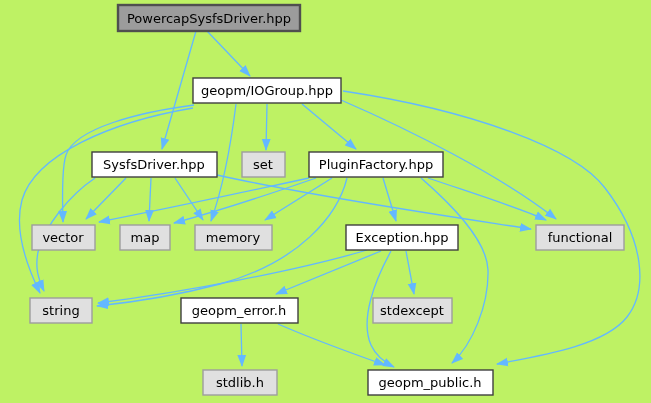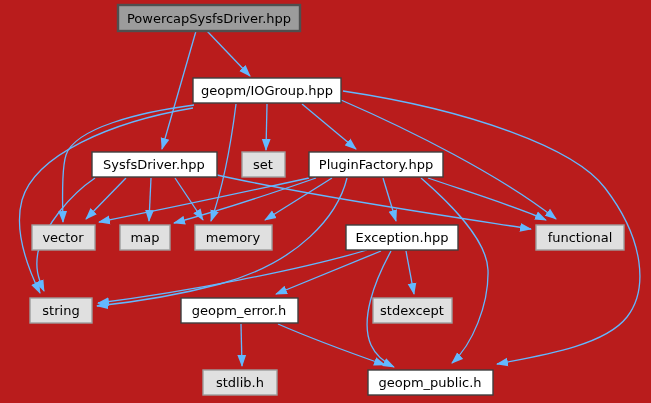--- a/index.html
+++ b/index.html
@@ -4,21 +4,21 @@
 <style>
   html, body {
     margin: 0;
     padding: 0;
     background: #000000;
   }
   .stage {
     position: relative;
     width: 651px;
     height: 403px;
-    background: #b91c1c;
+    background: #bef264;
     overflow: hidden;
   }
   svg { display: block; }
   .edge {
     fill: none;
     stroke: #63b8ff;
     stroke-width: 1.3px;
   }
   .node-rect-main {
     fill: #9c9c9c;

